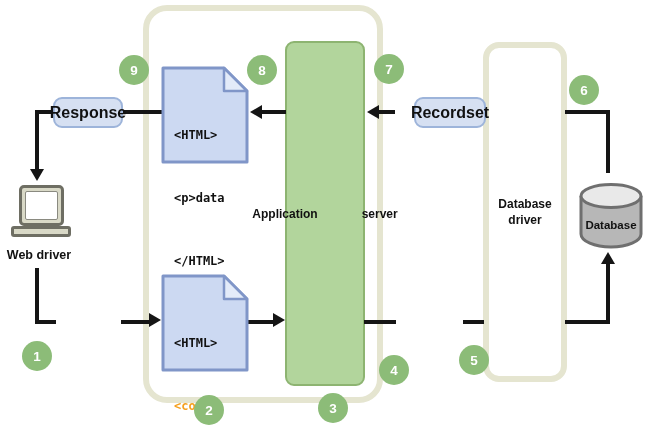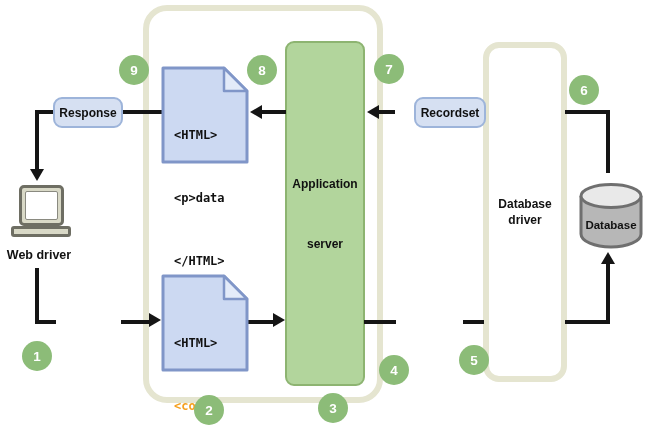--- a/index.html
+++ b/index.html
@@ -7,34 +7,34 @@
     position:relative; width:645px; height:425px; background:#fff;
     font-family:"Liberation Sans", sans-serif; overflow:hidden; color:#111;
   }
   
   .ws-box { position:absolute; left:143px; top:5px; width:240px; height:398px;
     box-sizing:border-box; border:6px solid #e5e5d0; border-radius:24px; background:#fff; z-index:1; }
   .ws-title { position:absolute; left:143px; top:11px; width:240px; text-align:center;
     font-weight:bold; font-size:12px; letter-spacing:.4px; z-index:2; }
   .app-server { position:absolute; left:285px; top:41px; width:80px; height:345px;
     box-sizing:border-box; background:#b2d59c; border:2px solid #8db471; border-radius:9px;
-    display:flex; flex-direction:column; align-items:center; justify-content:center;
+    display:flex; align-items:center; justify-content:center;
     text-align:center; font-weight:bold; font-size:12px; line-height:16px; z-index:2;gap:44px; }
   .db-driver { position:absolute; left:483px; top:42px; width:84px; height:340px;
     box-sizing:border-box; background:#fff; border:6px solid #e5e5d0; border-radius:16px;
     display:flex; flex-direction:column; align-items:center; justify-content:center;
     text-align:center; font-weight:bold; font-size:12px; line-height:16px; z-index:2; }
   
   .cyl { position:absolute; left:578px; top:182px; width:66px; height:67px; z-index:2; }
   .cyl-label { position:absolute; left:0; top:37px; width:66px; text-align:center;
     font-weight:bold; font-size:11.5px; }
   
   .pill { position:absolute; box-sizing:border-box; background:#d6e0f2; border:2.5px solid #9db4da;
     border-radius:9px; display:flex; align-items:center; justify-content:center;
-    font-weight:bold; font-size:12px; z-index:4; }
+    font-weight:bold; font-size:16px; z-index:4; }
   
   .doc { position:absolute; width:88px; height:98px; z-index:4; }
   .doc svg { display:block; }
   .doc-text { position:absolute; left:13px; top:17px; font-family:"DejaVu Sans Mono", monospace;
     font-weight:bold; font-size:12px; line-height:21px; white-space:pre; }
   .code-orange { color:#f5a01e; }
   
   .laptop { position:absolute; left:11px; top:185px; width:60px; height:52px; z-index:2; }
   .laptop-screen { position:absolute; left:8px; top:0; width:45px; height:41px; box-sizing:border-box;
     background:#d9d9c7; border:3px solid #6e6e63; border-radius:5px; }

